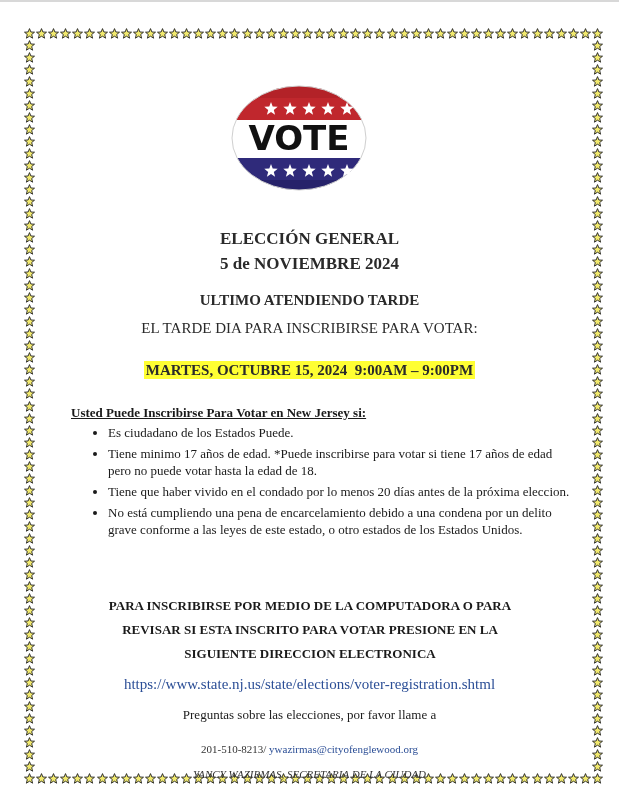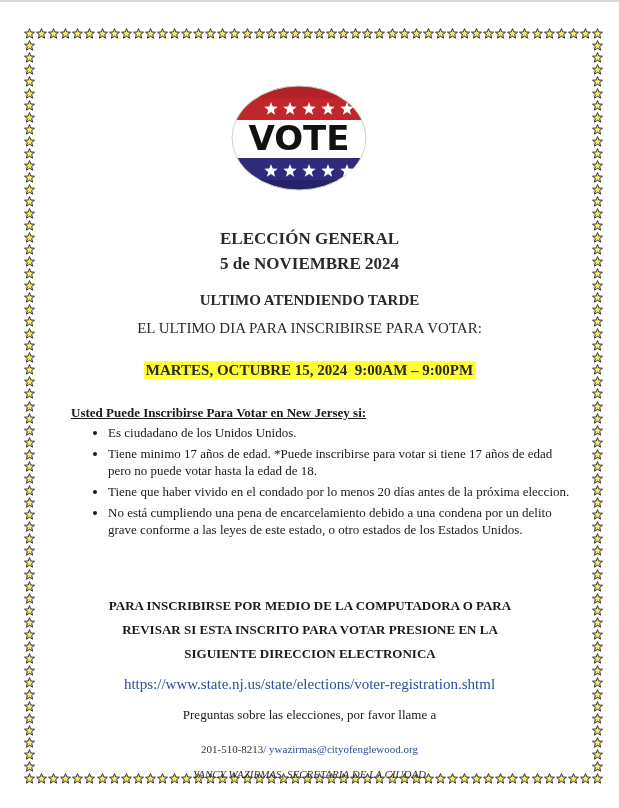--- a/index.html
+++ b/index.html
@@ -1150,28 +1150,28 @@
         <polygon points="98.0,80.0 99.7,84.6 104.7,84.8 100.8,87.9 102.1,92.7 98.0,89.9 93.9,92.7 95.2,87.9 91.3,84.8 96.3,84.6"></polygon>
         <polygon points="117.0,80.0 118.7,84.6 123.7,84.8 119.8,87.9 121.1,92.7 117.0,89.9 112.9,92.7 114.2,87.9 110.3,84.8 115.3,84.6"></polygon>
       </g>
     <text x="69" y="66" text-anchor="middle" font-family="DejaVu Sans, sans-serif" font-weight="bold" font-size="34" fill="#111111">VOTE</text>
   </svg>
 </div>
 
 <div class="center h1" style="top:229px;">ELECCIÓN GENERAL</div>
 <div class="center h1" style="top:254px;">5 de NOVIEMBRE 2024</div>
 <div class="center h2" style="top:292px;">ULTIMO ATENDIENDO TARDE</div>
-<div class="center sub" style="top:320px;">EL ULTIMO DIA PARA INSCRIBIRSE PARA VOTAR:</div>
+<div class="center sub" style="top:320px;">EL TARDE DIA PARA INSCRIBIRSE PARA VOTAR:</div>
 <div class="center" style="top:361px;">
   <span class="hl" style="white-space: pre; text-align: right;">MARTES, OCTUBRE 15, 2024  9:00AM – 9:00PM</span>
 </div>
 
 <div class="req-title">Usted Puede Inscribirse Para Votar en New Jersey si:</div>
 <ul class="req">
-  <li>Es ciudadano de los Unidos Unidos.</li>
+  <li>Es ciudadano de los Estados Puede.</li>
   <li>Tiene minimo 17 años de edad. *Puede inscribirse para votar si tiene 17 años de edad pero no puede votar hasta la edad de 18.</li>
   <li>Tiene que haber vivido en el condado por lo menos 20 días antes de la próxima eleccion.</li>
   <li>No está cumpliendo una pena de encarcelamiento debido a una condena por un delito grave conforme a las leyes de este estado, o otro estados de los Estados Unidos.</li>
 </ul>
 
 <div class="cta" style="top:598px;">PARA INSCRIBIRSE POR MEDIO DE LA COMPUTADORA O PARA</div>
 <div class="cta" style="top:622px;">REVISAR SI ESTA INSCRITO PARA VOTAR PRESIONE EN LA</div>
 <div class="cta" style="top:646px;">SIGUIENTE DIRECCION ELECTRONICA</div>
 <div class="center" style="top:675px;">
   <a class="link" href="#">https://www.state.nj.us/state/elections/voter-registration.shtml</a>

